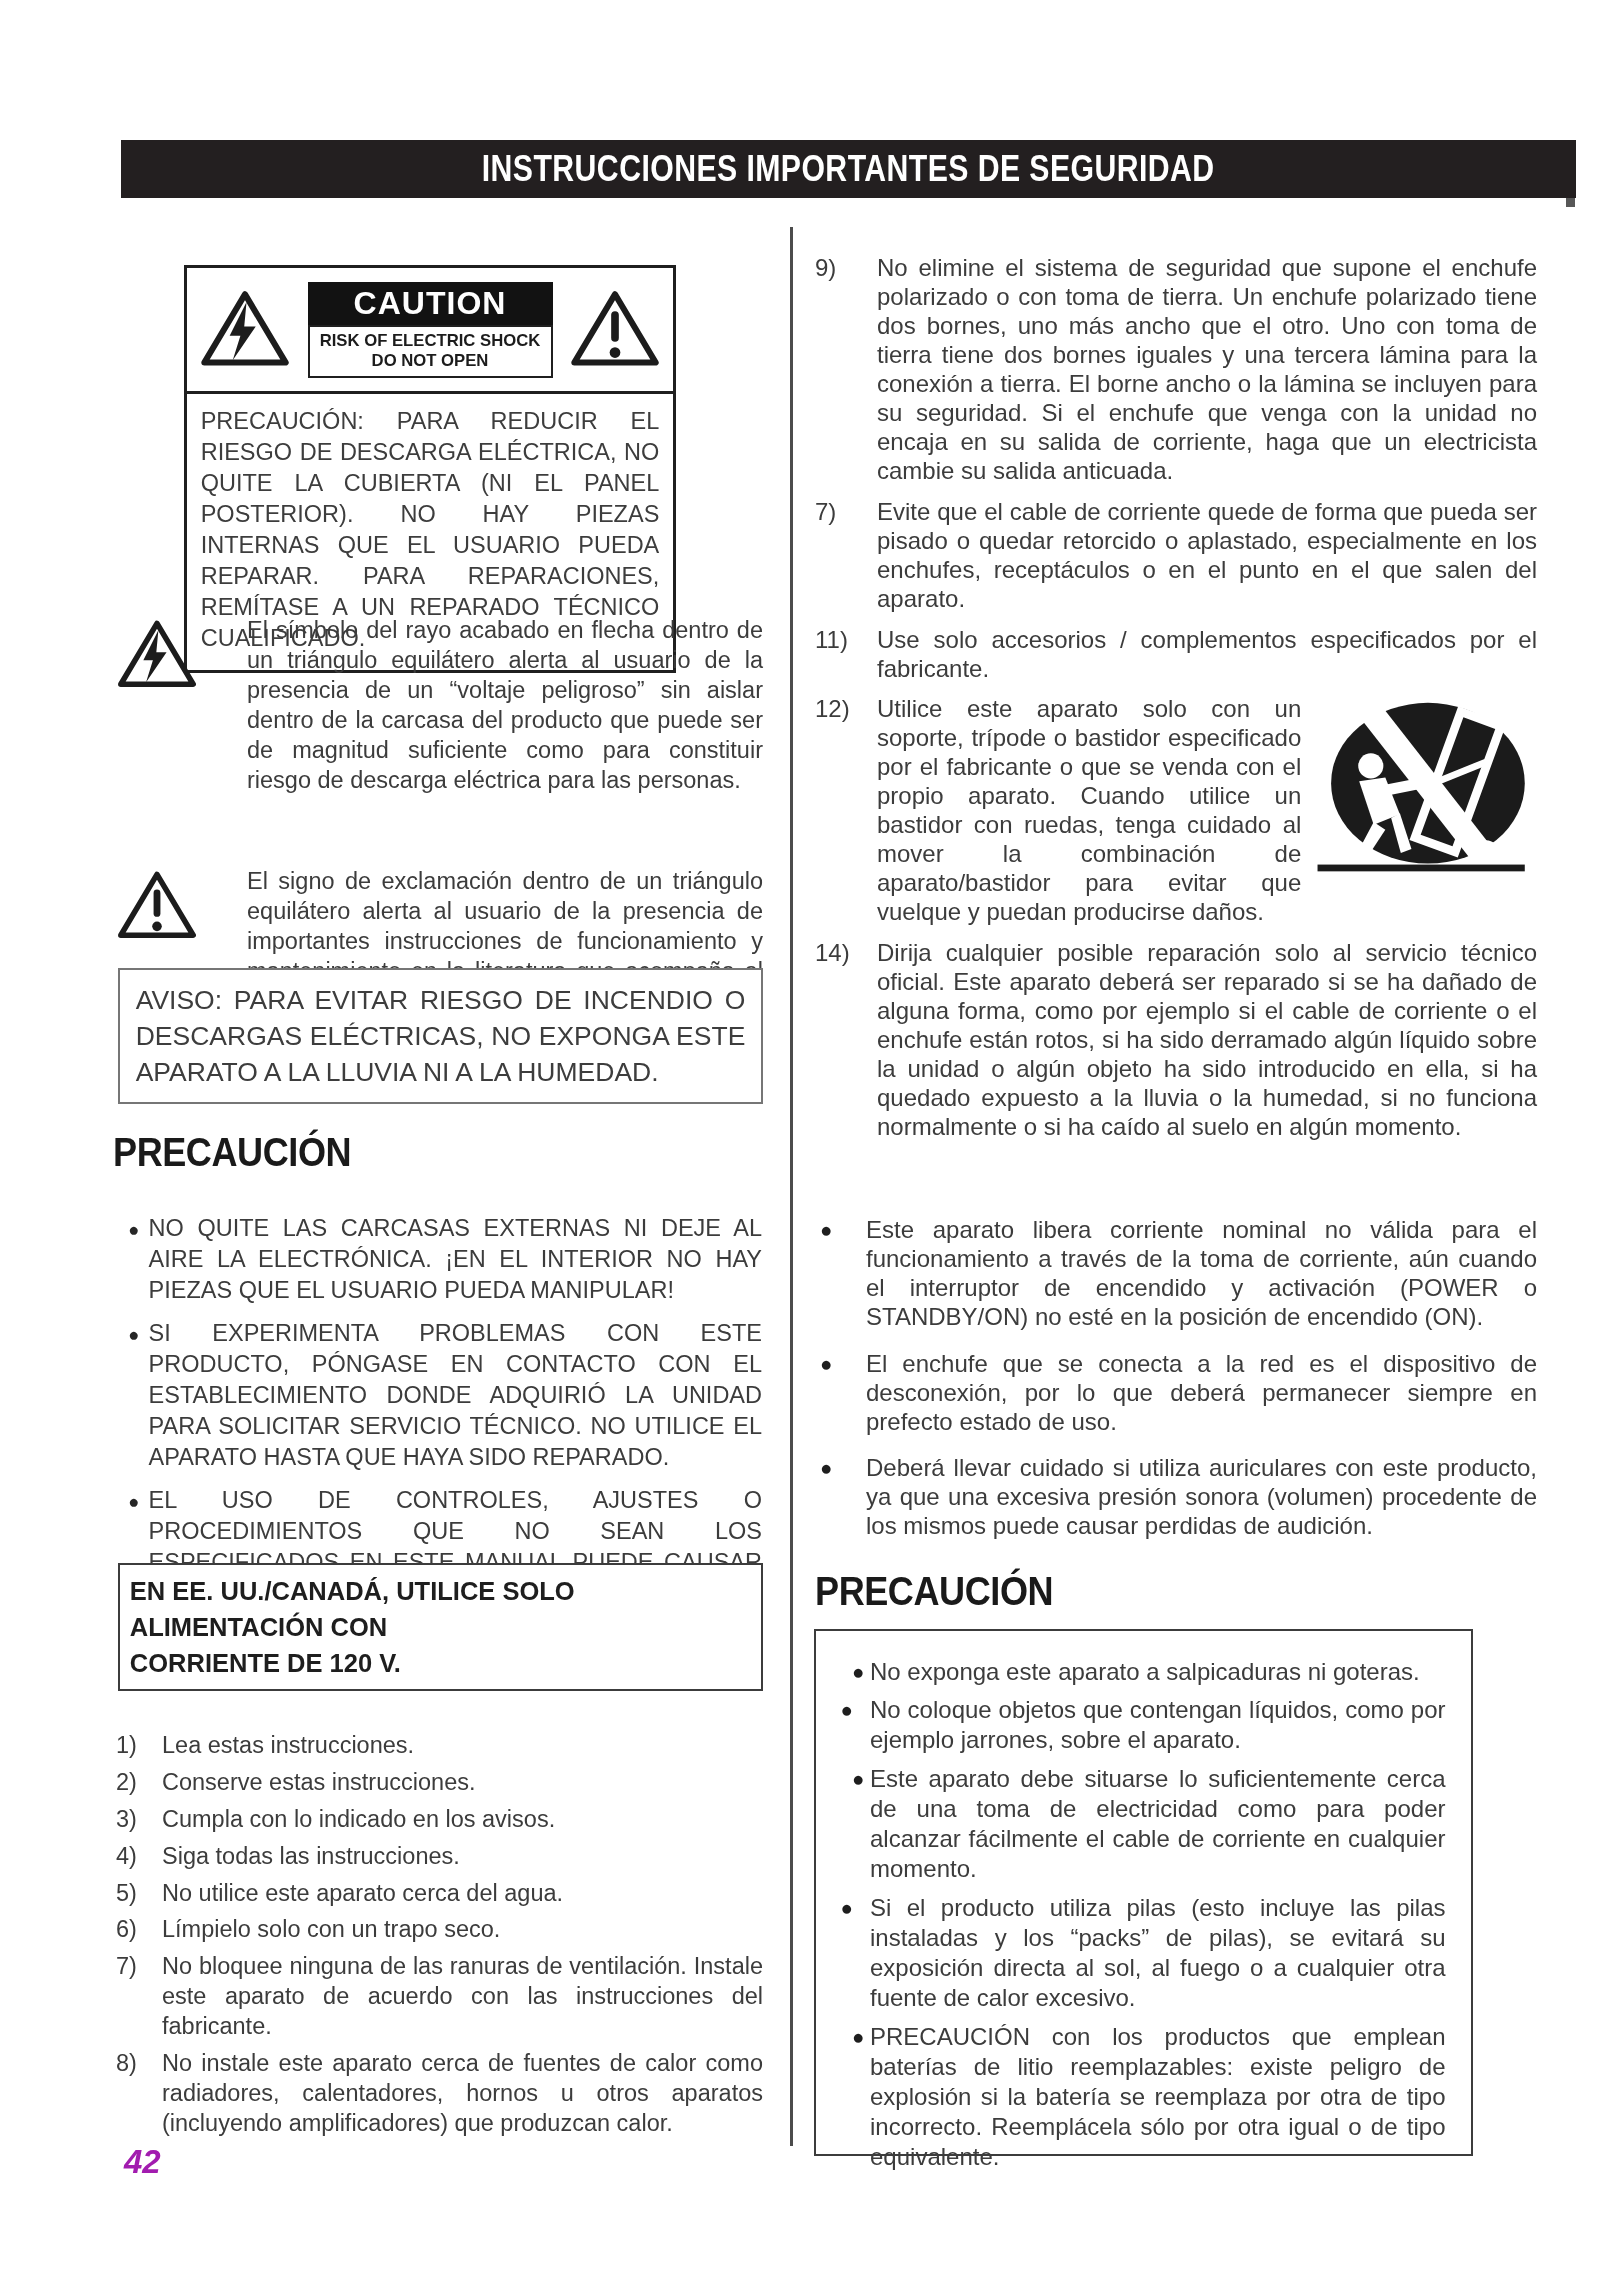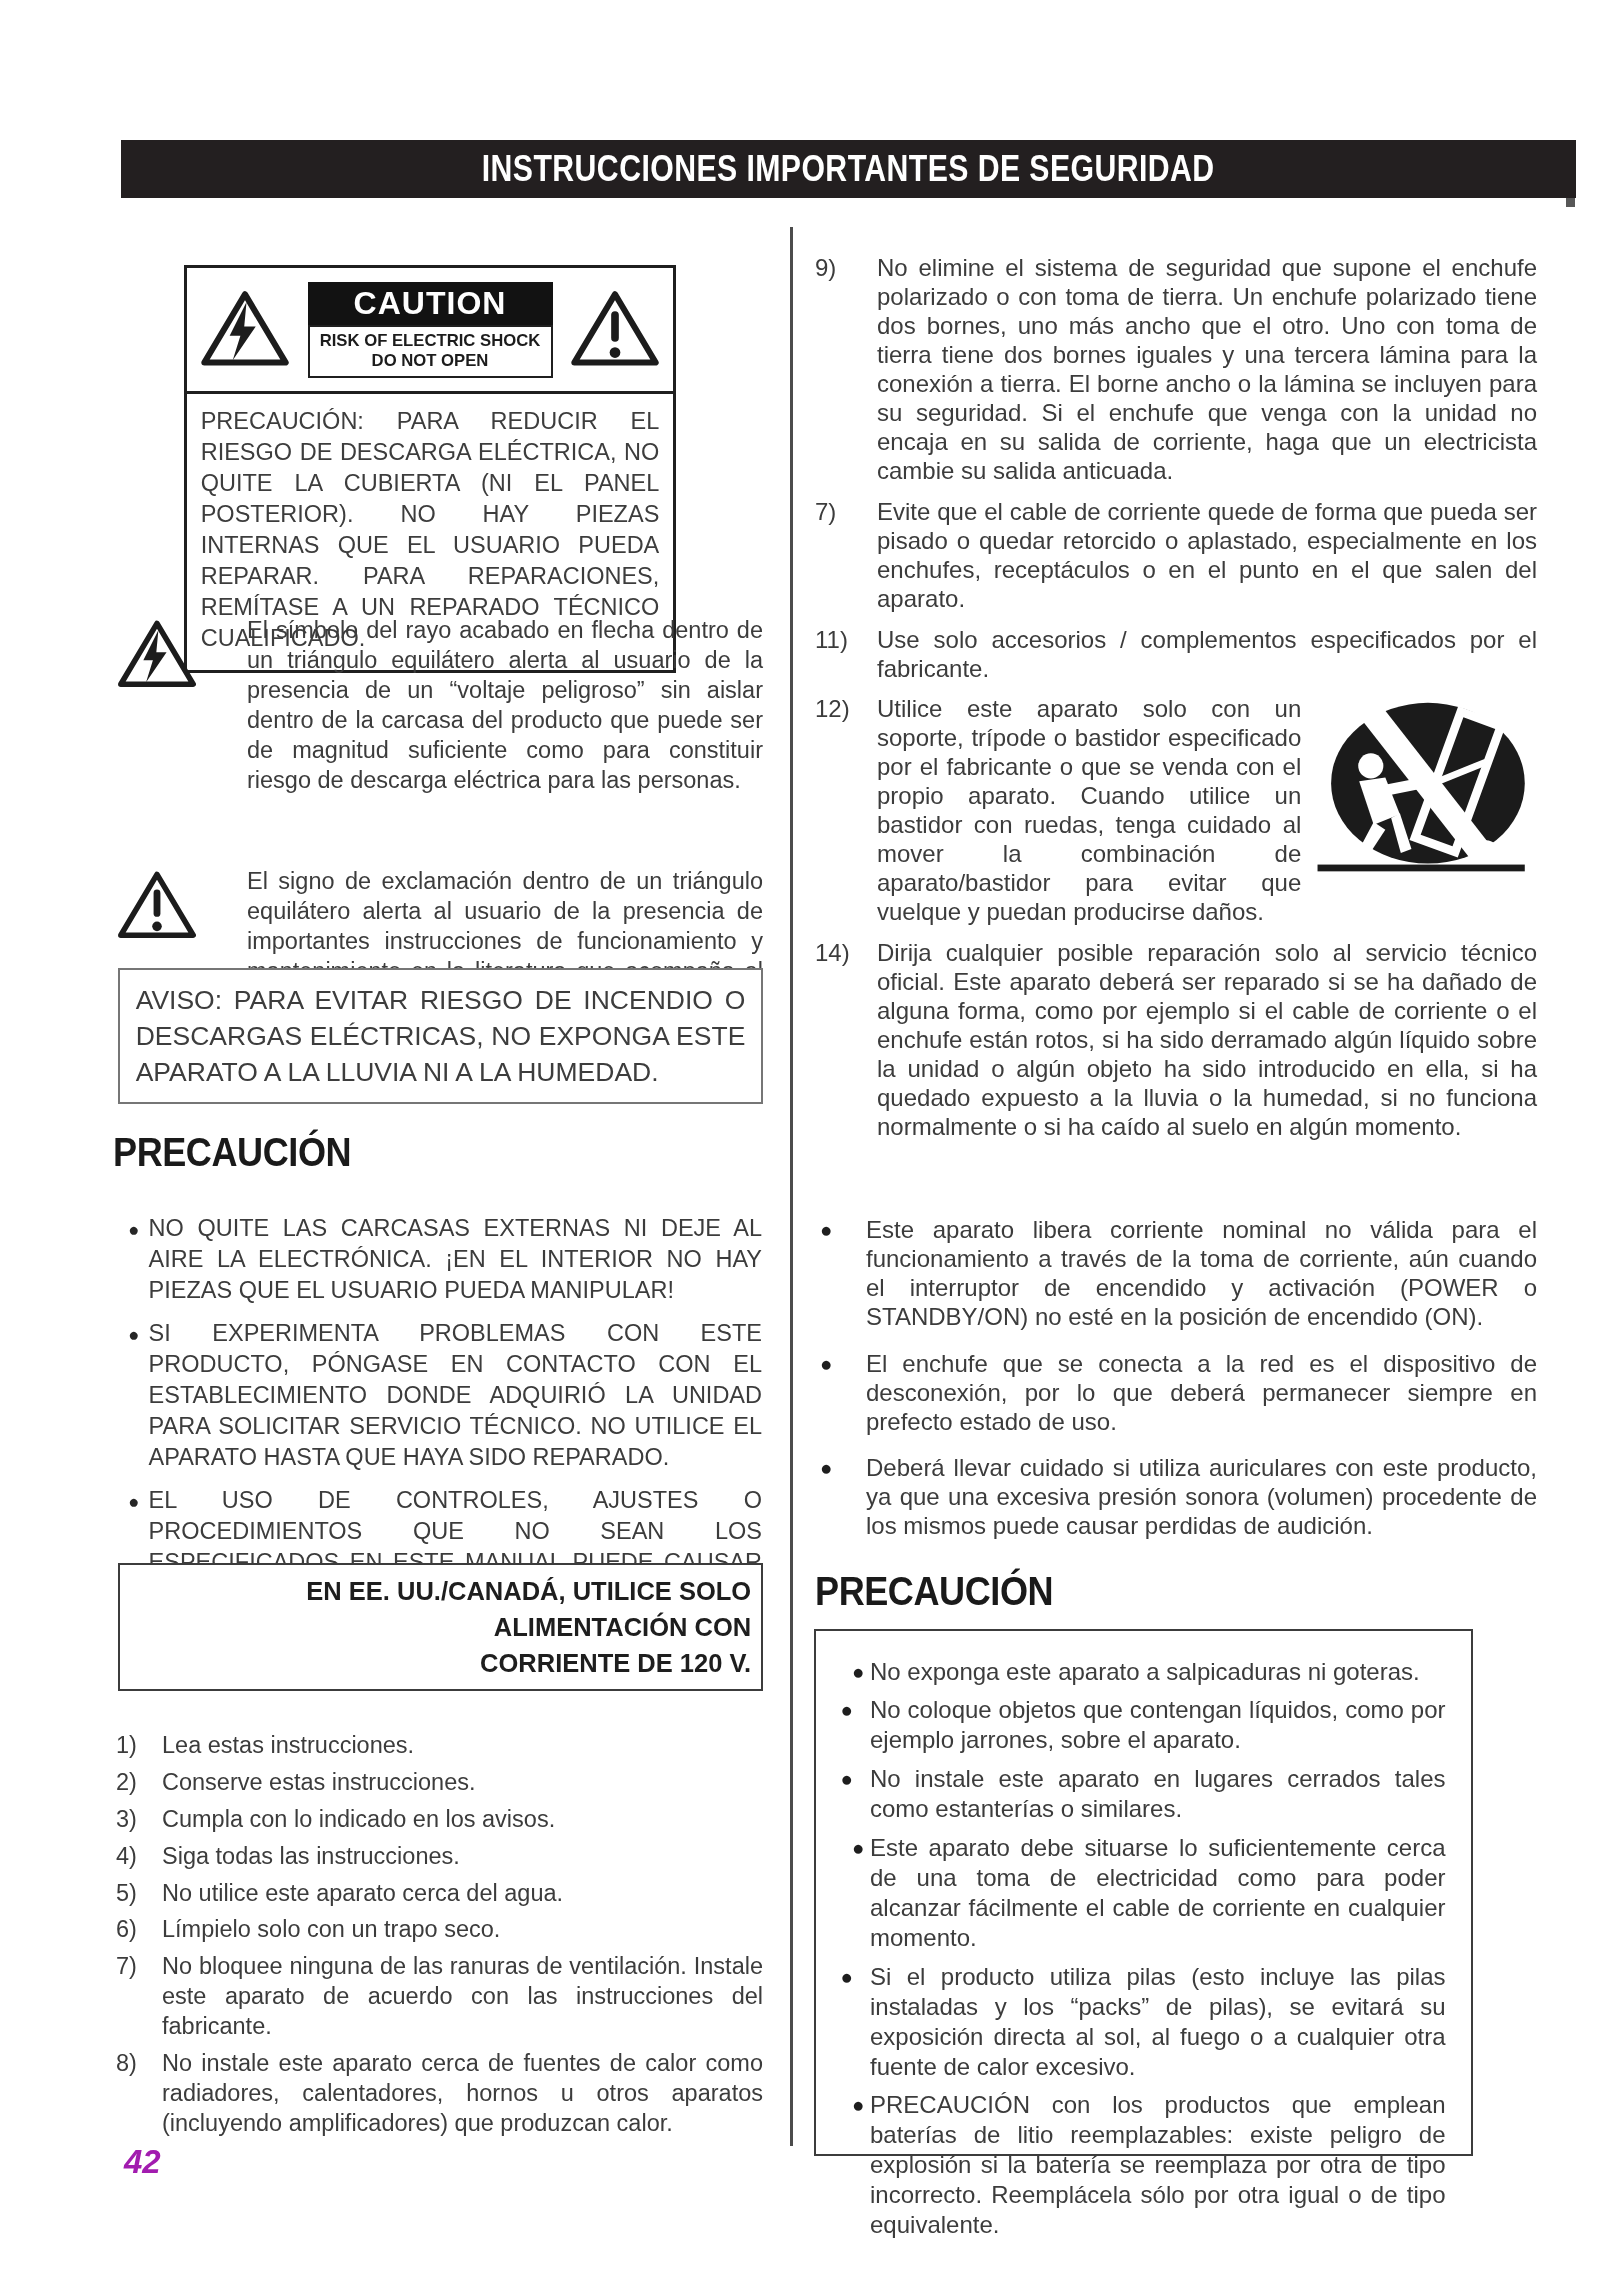--- a/index.html
+++ b/index.html
@@ -33,21 +33,21 @@
   .h2x{position:absolute;font-weight:bold;font-size:41px;color:#1a1a1a;}
   .h2x span{display:inline-block;transform:scaleX(.88);transform-origin:left;white-space:nowrap;letter-spacing:-0.5px;}
   .h2x.l{left:113px;top:1129px;}
   .h2x.r{left:815px;top:1568px;}
 
   .blist1{position:absolute;left:130px;top:1213px;width:632px;}
   .b-tight{position:relative;padding-left:18.6px;font-size:23.5px;line-height:31px;text-align:justify;margin-bottom:11.8px;}
   .b-tight::before{content:"\25CF";position:absolute;left:-2px;top:1px;font-size:18.6px;color:#262626;}
 
   .pwbox{position:absolute;left:118px;top:1563px;width:645px;border:2.9px solid #3c3c3c;box-sizing:border-box;
-         padding:7.8px 9.8px;text-align:right;font-weight:bold;font-size:25.5px;line-height:36px;color:#1e1e1e;background:#fff;}
+         padding:7.8px 9.8px;text-align:left;font-weight:bold;font-size:25.5px;line-height:36px;color:#1e1e1e;background:#fff;}
 
   .nlistL{position:absolute;left:116px;top:1730px;width:647px;}
   .niL{position:relative;padding-left:46px;font-size:23.5px;line-height:30px;margin-bottom:6.9px;text-align:justify;}
   .niL .num{position:absolute;left:0;top:0;}
 
   .pgnum{position:absolute;left:124px;top:2143px;font-weight:bold;font-style:italic;font-size:33px;color:#a21caf;}
 
   .nlistR{position:absolute;left:815px;top:253px;width:722px;}
   .niR{position:relative;padding-left:62px;font-size:24px;line-height:29px;margin-bottom:11.8px;text-align:justify;}
   .niR .num{position:absolute;left:0;top:0;}
@@ -197,20 +197,19 @@
     <div class="b-sp">Deberá llevar cuidado si utiliza auriculares con este producto, ya que una excesiva presión sonora (volumen) procedente de los mismos puede causar perdidas de audición.</div>
   </div>
 
   <div class="h2x r">
     <span>PRECAUCIÓN</span>
   </div>
 
   <div class="box2">
     <div class="b-t2">No exponga este aparato a salpicaduras ni goteras.</div>
     <div class="b-sp2">No coloque objetos que contengan líquidos, como por ejemplo jarrones, sobre el aparato.</div>
-    <div class="b-sp2">No instale este aparato en lugares cerrados tales como estanterías o similares.</div>
     <div class="b-t2">Este aparato debe situarse lo suficientemente cerca de una toma de electricidad como para poder alcanzar fácilmente el cable de corriente en cualquier momento.</div>
     <div class="b-sp2">Si el producto utiliza pilas (esto incluye las pilas instaladas y los “packs” de pilas), se evitará su exposición directa al sol, al fuego o a cualquier otra fuente de calor excesivo.</div>
     <div class="b-t2">PRECAUCIÓN con los productos que emplean baterías de litio reemplazables: existe peligro de explosión si la batería se reemplaza por otra de tipo incorrecto. Reemplácela sólo por otra igual o de tipo equivalente.</div>
   </div>
 
 </div>
 
 
 </body></html>

